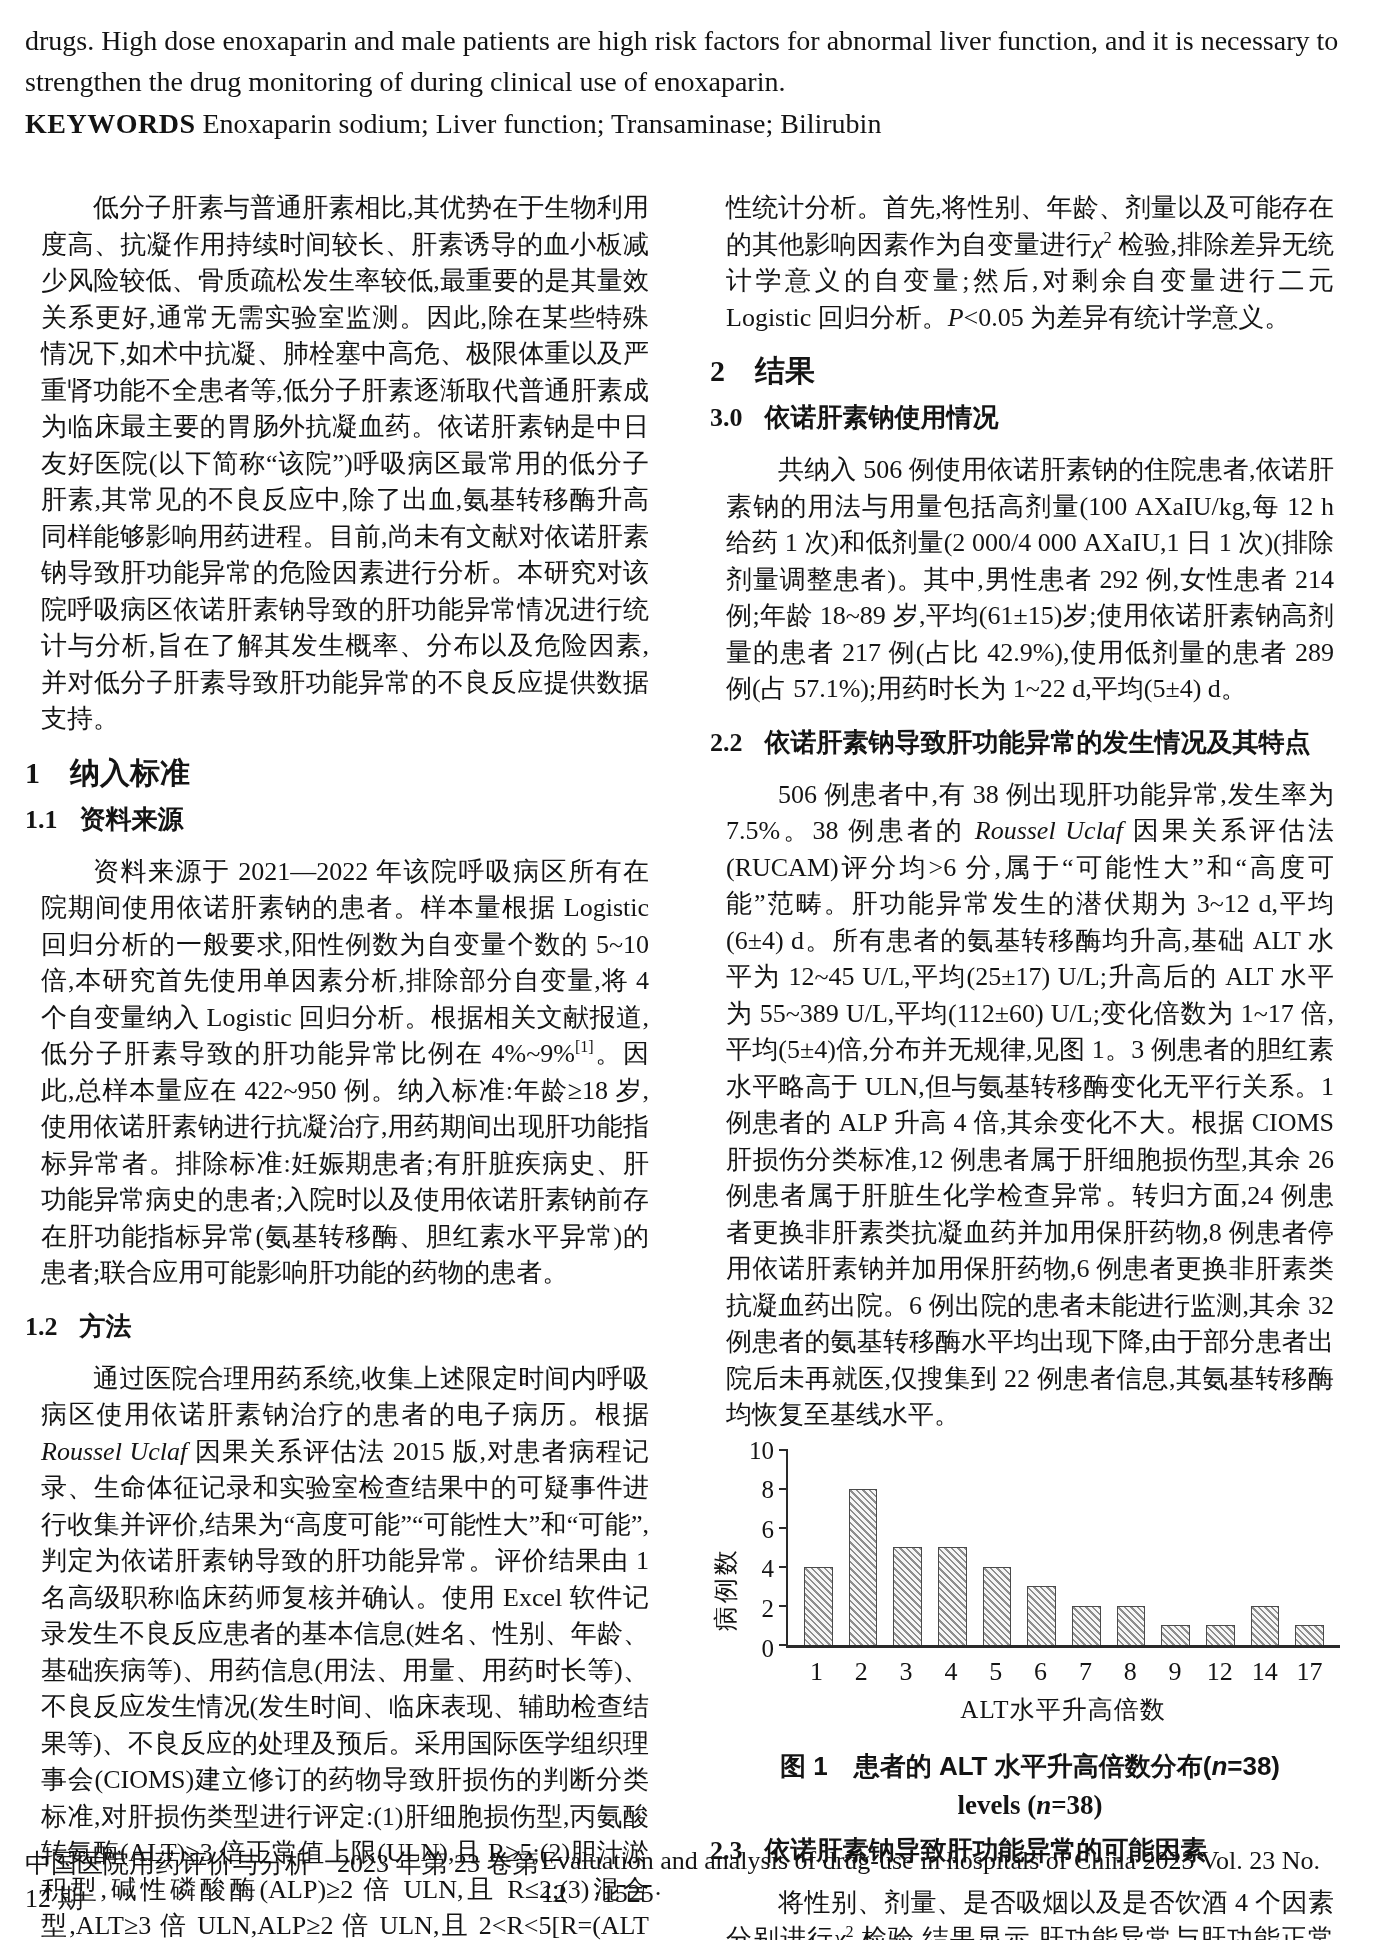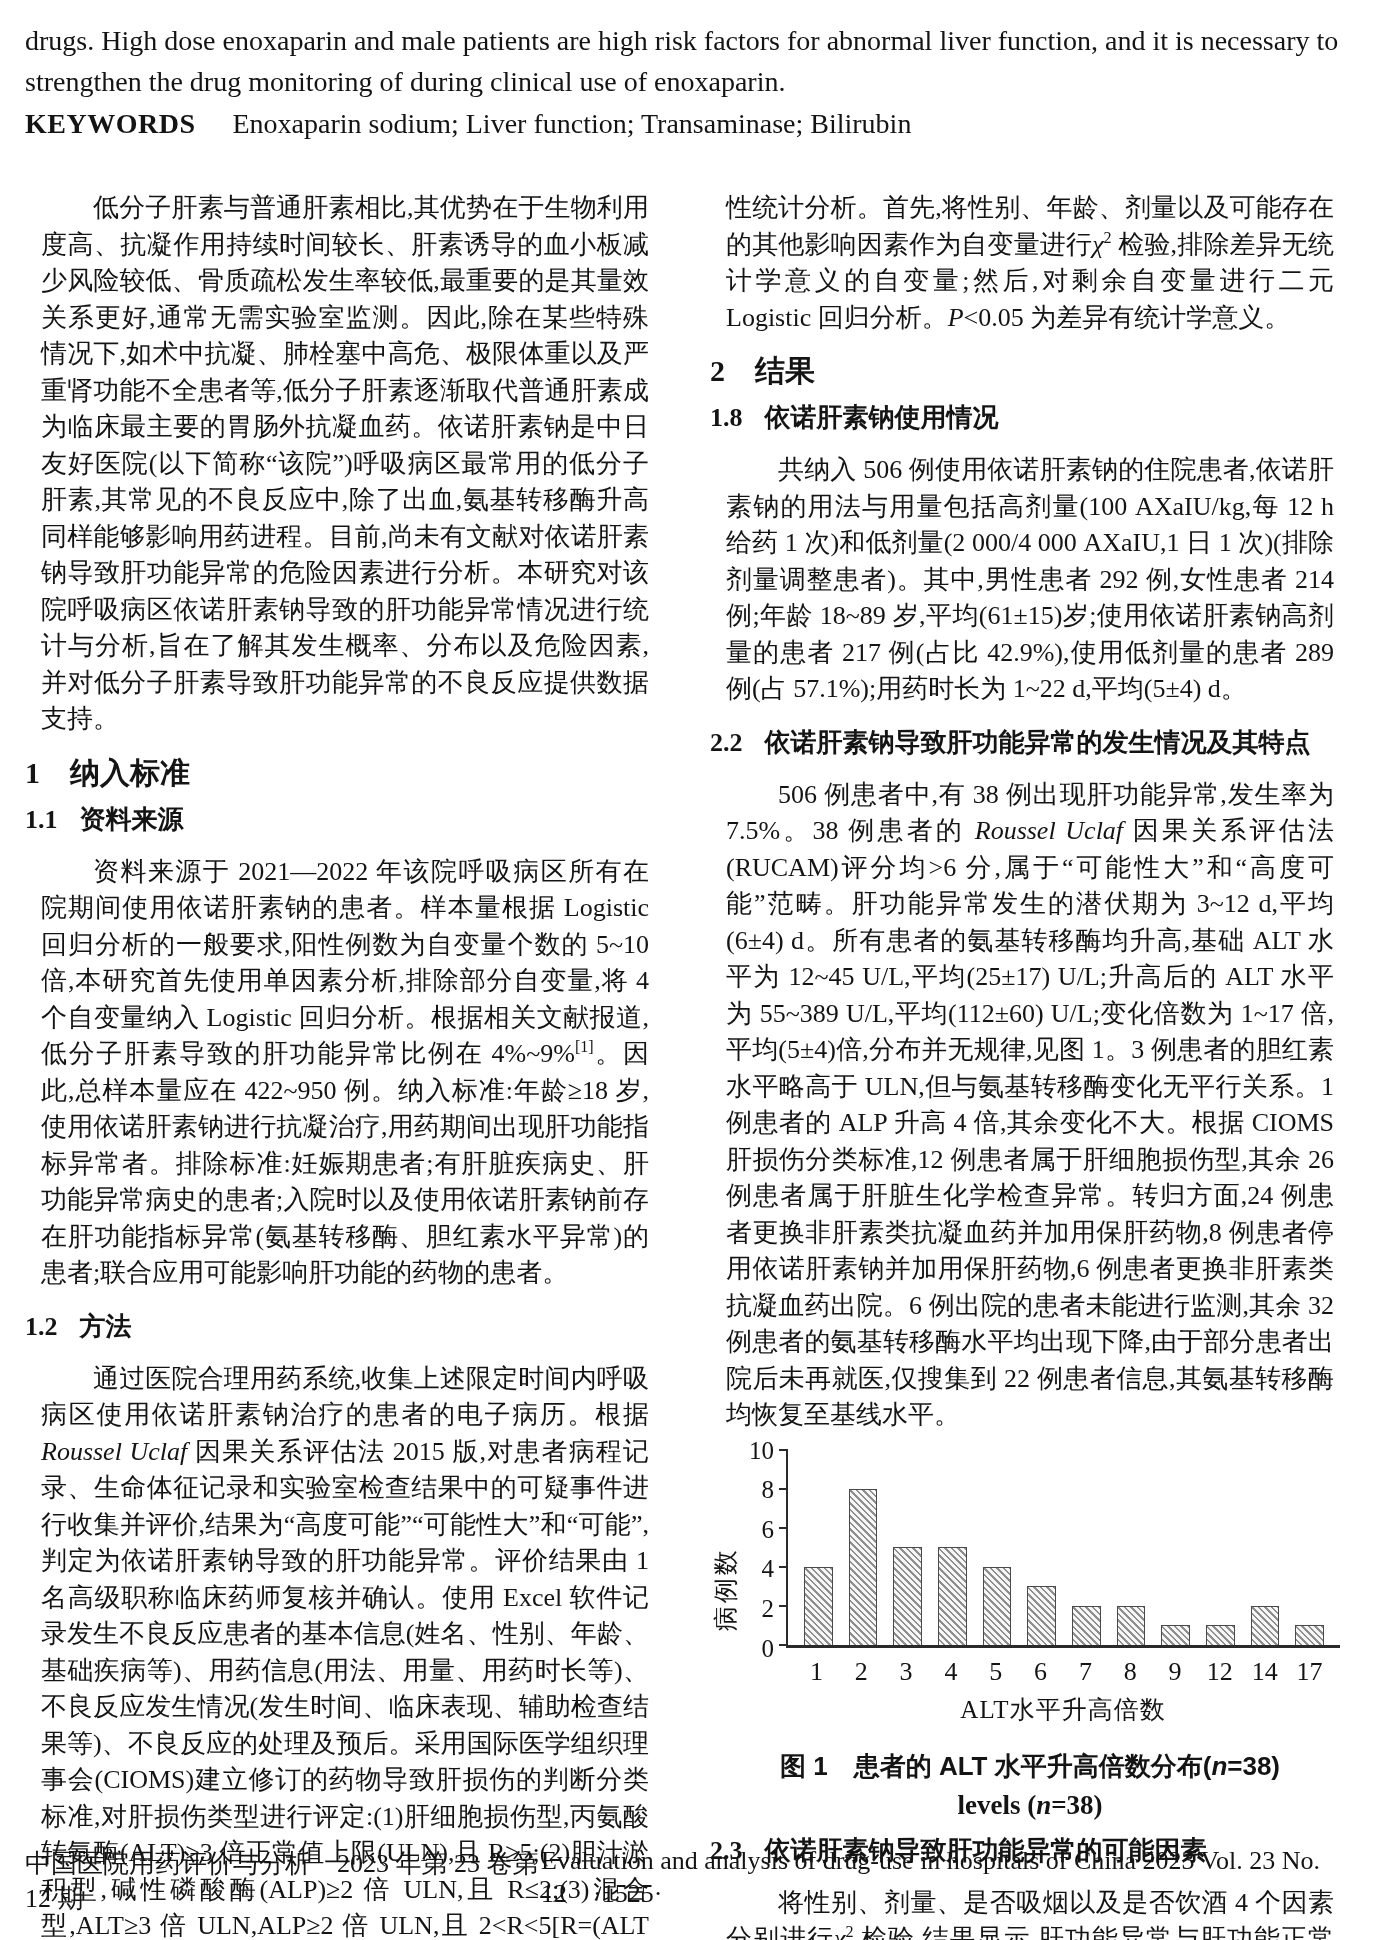--- a/index.html
+++ b/index.html
@@ -8,21 +8,21 @@
     width:1375px; height:1940px; position:relative; overflow:hidden;
     font-family:"Liberation Serif","DejaVu Serif",serif;
     color:#141414;
   }
   .page { padding:20px 25px 0 25px; }
 
   
   .abstract { font-size:28px; line-height:41px; text-align:justify; }
   .kw-line { margin-top:1px; }
   .kw-label { font-weight:bold; letter-spacing:0.5px; }
-  .kw-text { margin-left:30px; }
+  .kw-text { }
 
   
   .columns { display:flex; gap:45px; margin-top:30px; }
   .col { width:640px; font-size:26px; line-height:36.5px; text-align:justify; }
   .body-p { margin:16px; }
   .body-p.indent { text-indent:2em; }
   sup { font-size:0.62em; vertical-align:super; line-height:0; }
   i { font-style:italic; }
 
   .sec-h1 {
@@ -109,21 +109,21 @@
         <div class="sec-h1"><span class="h-num">1</span><span>纳入标准</span></div>
         <div class="sec-h2"><span class="h-num">1.1</span><span>资料来源</span></div>
         <p class="body-p indent"><span>资料来源于 2021—2022 年该院呼吸病区所有在院期间使用依诺肝素钠的患者。样本量根据 Logistic 回归分析的一般要求,阳性例数为自变量个数的 5~10 倍,本研究首先使用单因素分析,排除部分自变量,将 4 个自变量纳入 Logistic 回归分析。根据相关文献报道,低分子肝素导致的肝功能异常比例在 4%~9%</span><sup>[1]</sup><span>。因此,总样本量应在 422~950 例。纳入标准:年龄≥18 岁,使用依诺肝素钠进行抗凝治疗,用药期间出现肝功能指标异常者。排除标准:妊娠期患者;有肝脏疾病史、肝功能异常病史的患者;入院时以及使用依诺肝素钠前存在肝功能指标异常(氨基转移酶、胆红素水平异常)的患者;联合应用可能影响肝功能的药物的患者。</span></p>
         <div class="sec-h2"><span class="h-num">1.2</span><span>方法</span></div>
         <p class="body-p indent"><span>通过医院合理用药系统,收集上述限定时间内呼吸病区使用依诺肝素钠治疗的患者的电子病历。根据 </span><i>Roussel Uclaf</i><span> 因果关系评估法 2015 版,对患者病程记录、生命体征记录和实验室检查结果中的可疑事件进行收集并评价,结果为“高度可能”“可能性大”和“可能”,判定为依诺肝素钠导致的肝功能异常。评价结果由 1 名高级职称临床药师复核并确认。使用 Excel 软件记录发生不良反应患者的基本信息(姓名、性别、年龄、基础疾病等)、用药信息(用法、用量、用药时长等)、不良反应发生情况(发生时间、临床表现、辅助检查结果等)、不良反应的处理及预后。采用国际医学组织理事会(CIOMS)建立修订的药物导致肝损伤的判断分类标准,对肝损伤类型进行评定:(1)肝细胞损伤型,丙氨酸转氨酶(ALT)≥3 倍正常值上限(ULN),且 R≥5;(2)胆汁淤积型,碱性磷酸酶(ALP)≥2 倍 ULN,且 R≤2;(3)混合型,ALT≥3 倍 ULN,ALP≥2 倍 ULN,且 2&lt;R&lt;5[R=(ALT 实测值/ALT 的 ULN)/(ALP 实测值/ALP 的 ULN)]。若 ALT 和 ALP 达不到上述标准,则称为“肝脏生化学检查异常”。</span></p>
         <div class="sec-h2"></div>
       </div>
     <div class="col">
         <p class="body-p"><span>性统计分析。首先,将性别、年龄、剂量以及可能存在的其他影响因素作为自变量进行</span><i>χ</i><sup>2</sup><span> 检验,排除差异无统计学意义的自变量;然后,对剩余自变量进行二元 Logistic 回归分析。</span><i>P</i><span>&lt;0.05 为差异有统计学意义。</span></p>
         <div class="sec-h1"><span class="h-num">2</span><span>结果</span></div>
-        <div class="sec-h2"><span class="h-num">1.8</span><span>依诺肝素钠使用情况</span></div>
+        <div class="sec-h2"><span class="h-num">3.0</span><span>依诺肝素钠使用情况</span></div>
         <p class="body-p indent"><span>共纳入 506 例使用依诺肝素钠的住院患者,依诺肝素钠的用法与用量包括高剂量(100 AXaIU/kg,每 12 h 给药 1 次)和低剂量(2 000/4 000 AXaIU,1 日 1 次)(排除剂量调整患者)。其中,男性患者 292 例,女性患者 214 例;年龄 18~89 岁,平均(61±15)岁;使用依诺肝素钠高剂量的患者 217 例(占比 42.9%),使用低剂量的患者 289 例(占 57.1%);用药时长为 1~22 d,平均(5±4) d。</span></p>
         <div class="sec-h2"><span class="h-num">2.2</span><span>依诺肝素钠导致肝功能异常的发生情况及其特点</span></div>
         <p class="body-p indent"><span>506 例患者中,有 38 例出现肝功能异常,发生率为 7.5%。38 例患者的 </span><i>Roussel Uclaf</i><span> 因果关系评估法(RUCAM)评分均&gt;6 分,属于“可能性大”和“高度可能”范畴。肝功能异常发生的潜伏期为 3~12 d,平均(6±4) d。所有患者的氨基转移酶均升高,基础 ALT 水平为 12~45 U/L,平均(25±17) U/L;升高后的 ALT 水平为 55~389 U/L,平均(112±60) U/L;变化倍数为 1~17 倍,平均(5±4)倍,分布并无规律,见图 1。3 例患者的胆红素水平略高于 ULN,但与氨基转移酶变化无平行关系。1 例患者的 ALP 升高 4 倍,其余变化不大。根据 CIOMS 肝损伤分类标准,12 例患者属于肝细胞损伤型,其余 26 例患者属于肝脏生化学检查异常。转归方面,24 例患者更换非肝素类抗凝血药并加用保肝药物,8 例患者停用依诺肝素钠并加用保肝药物,6 例患者更换非肝素类抗凝血药出院。6 例出院的患者未能进行监测,其余 32 例患者的氨基转移酶水平均出现下降,由于部分患者出院后未再就医,仅搜集到 22 例患者信息,其氨基转移酶均恢复至基线水平。</span></p>
         <div class="figure" id="figure1">
     <div class="chart-area">
       <div class="chart-ylabel">
         <span>病例数</span>
       </div>
       <div class="chart-right">
         <div class="chart-main">

